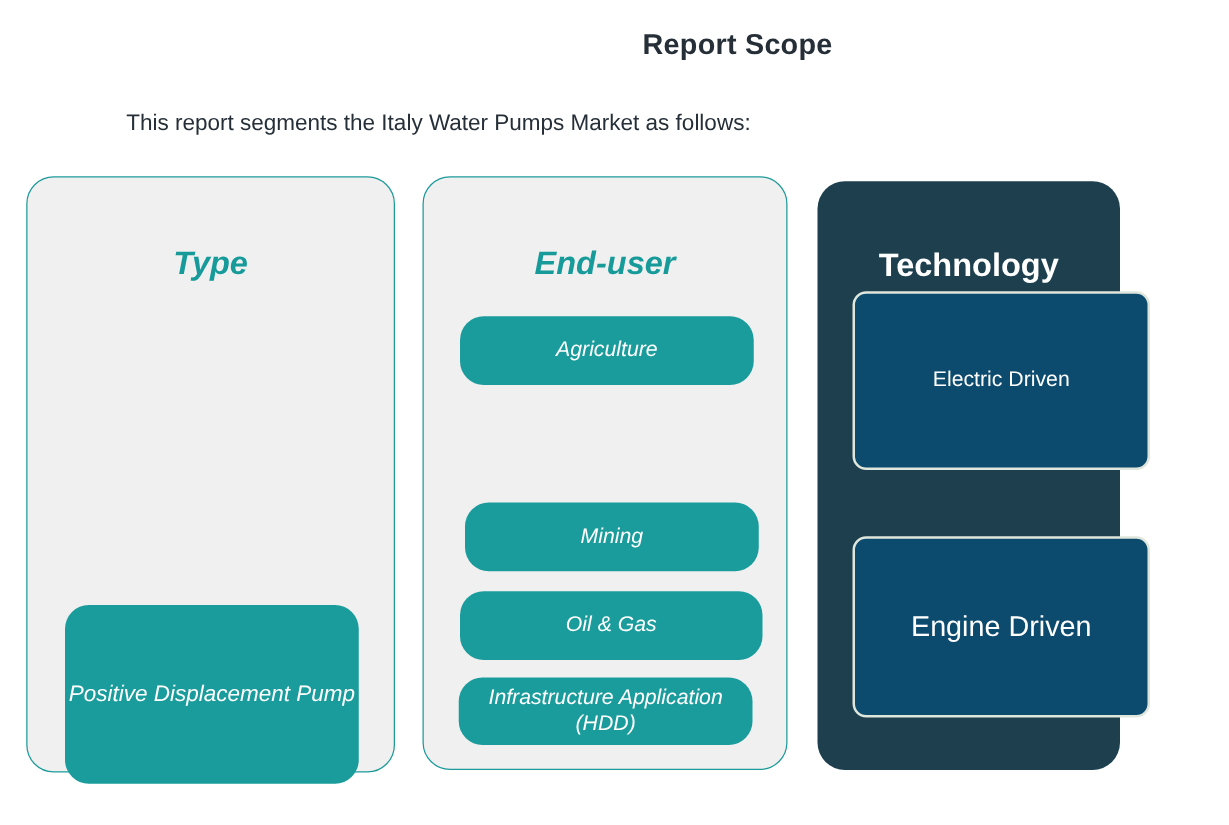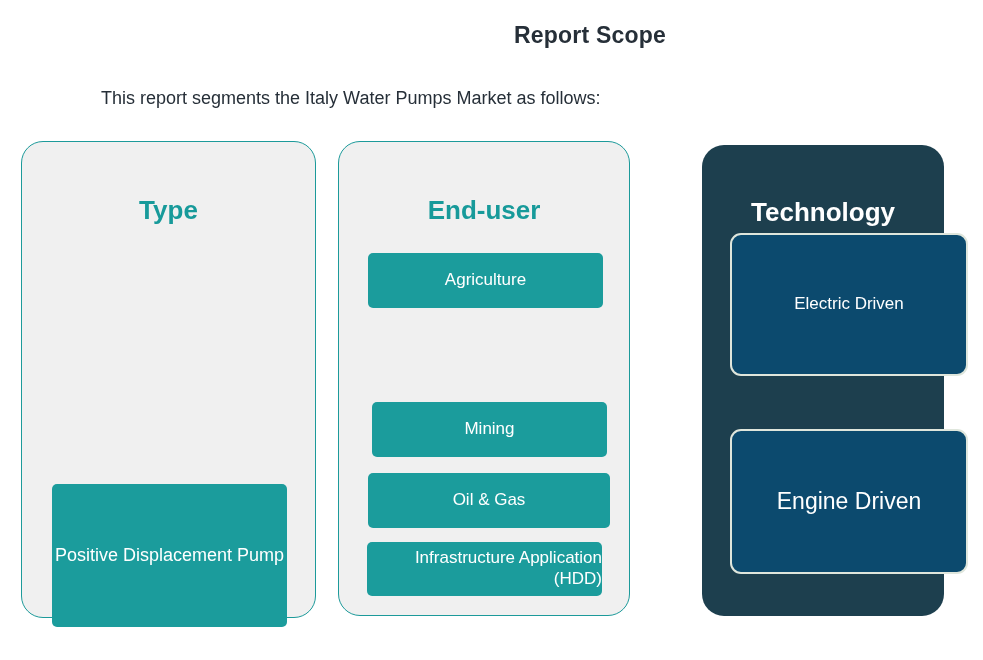--- a/index.html
+++ b/index.html
@@ -39,29 +39,30 @@
 
   
   .segment-card {
     position: absolute;
     box-sizing: border-box;
     border-radius: 22px;
   }
   .segment-card.light {
     background: #f0f0f0;
     border: 1.3px solid #1c9a9a;
+    font-style: italic;
   }
   .segment-card.dark {
     background: #1d3f4e;
     border: none;
   }
 
   #card-type     { left: 21px;  top: 141px; width: 295px; height: 477px; }
   #card-enduser  { left: 338px; top: 141px; width: 292px; height: 475px; }
-  #card-technology { left: 654px; top: 145px; width: 242px; height: 471px; margin-left: 48px; }
+  #card-technology { left: 654px; top: 145px; width: 242px; height: 471px; }
 
   .card-heading {
     position: absolute;
     left: 0;
     width: 100%;
     text-align: center;
     font-size: 26px;
     font-weight: bold;
   }
   .card-heading.teal  { color: #179a9a; top: 53px; }
@@ -73,38 +74,38 @@
     box-sizing: border-box;
     display: flex;
     align-items: center;
     justify-content: center;
     text-align: center;
     color: #ffffff;
     line-height: 1.22;
   }
   .seg-box.teal {
     background: #1b9c9c;
-    border-radius: 5px;
+    border-radius: 19px;
   }
   .seg-box.gray {
     background: #0c4a6e;
     border: 2px solid #dfe6dc;
     border-radius: 11px;
   }
 
   
   #box-centrifugal        { left: 30px; top: 99px;  width: 235px; height: 142px; font-size: 18px; }
   #box-positive-displacement { left: 30px; top: 294px; width: 235px; height: 143px; font-size: 18px; margin-top: 48px; }
 
   
   #box-agriculture   { left: 29px; top: 111px; width: 235px; height: 55px; font-size: 17px; }
   #box-water         { left: 29px; top: 188px; width: 235px; height: 55px; font-size: 17px; }
   #box-mining        { left: 33px; top: 260px; width: 235px; height: 55px; font-size: 17px; }
   #box-oil-gas       { left: 29px; top: 331px; width: 242px; height: 55px; font-size: 17px; text-align: center; }
-  #box-infrastructure{ left: 28px; top: 400px; width: 235px; height: 54px; font-size: 17px; text-align: right; }
+  #box-infrastructure{ left: 28px; top: 400px; width: 235px; height: 54px; font-size: 17px; }
 
   
   #box-electric-driven { left: 28px; top: 88px;  width: 238px; height: 143px; font-size: 17px; }
   #box-engine-driven   { left: 28px; top: 284px; width: 238px; height: 145px; font-size: 23px; }
 </style>
 </head>
 <body>
 
 <div id="page-title">Report Scope</div>
 

